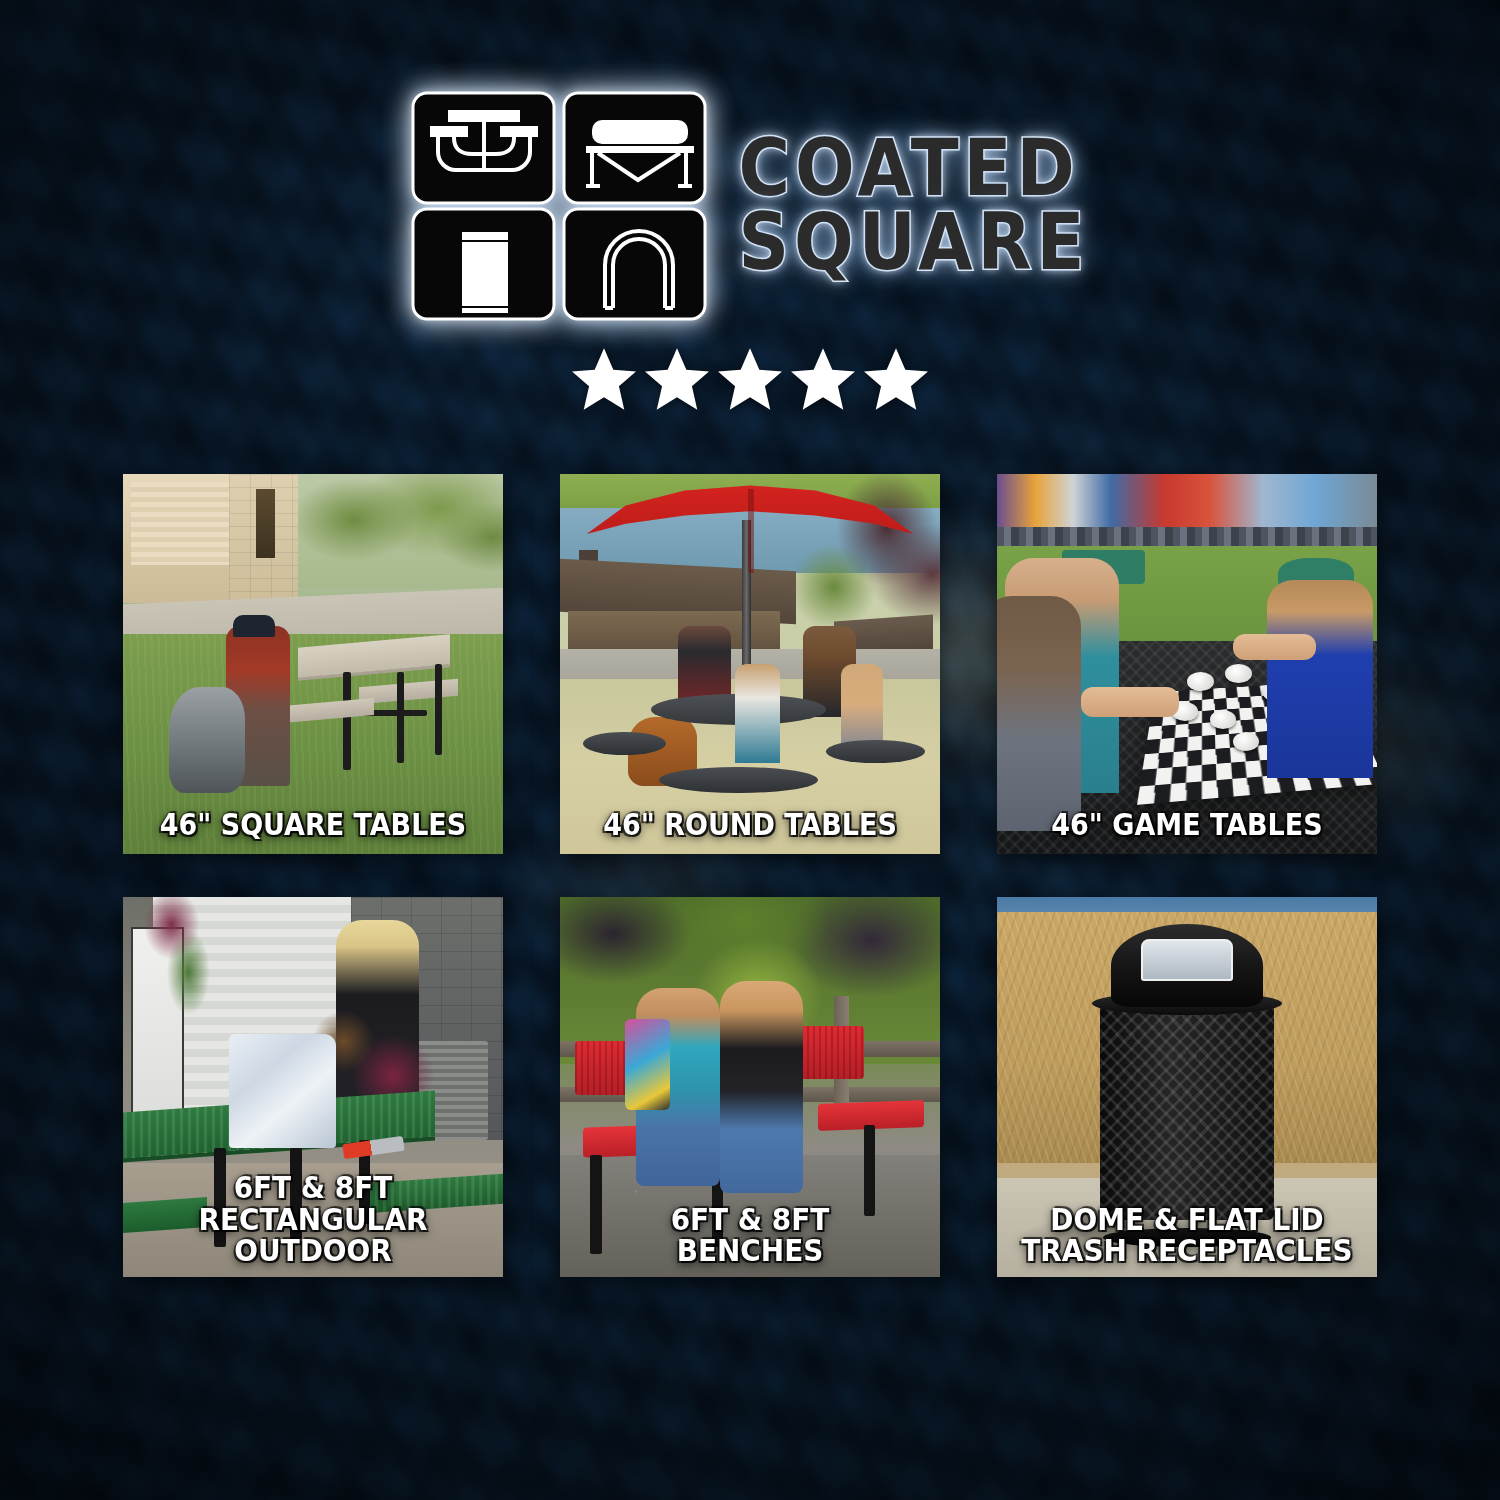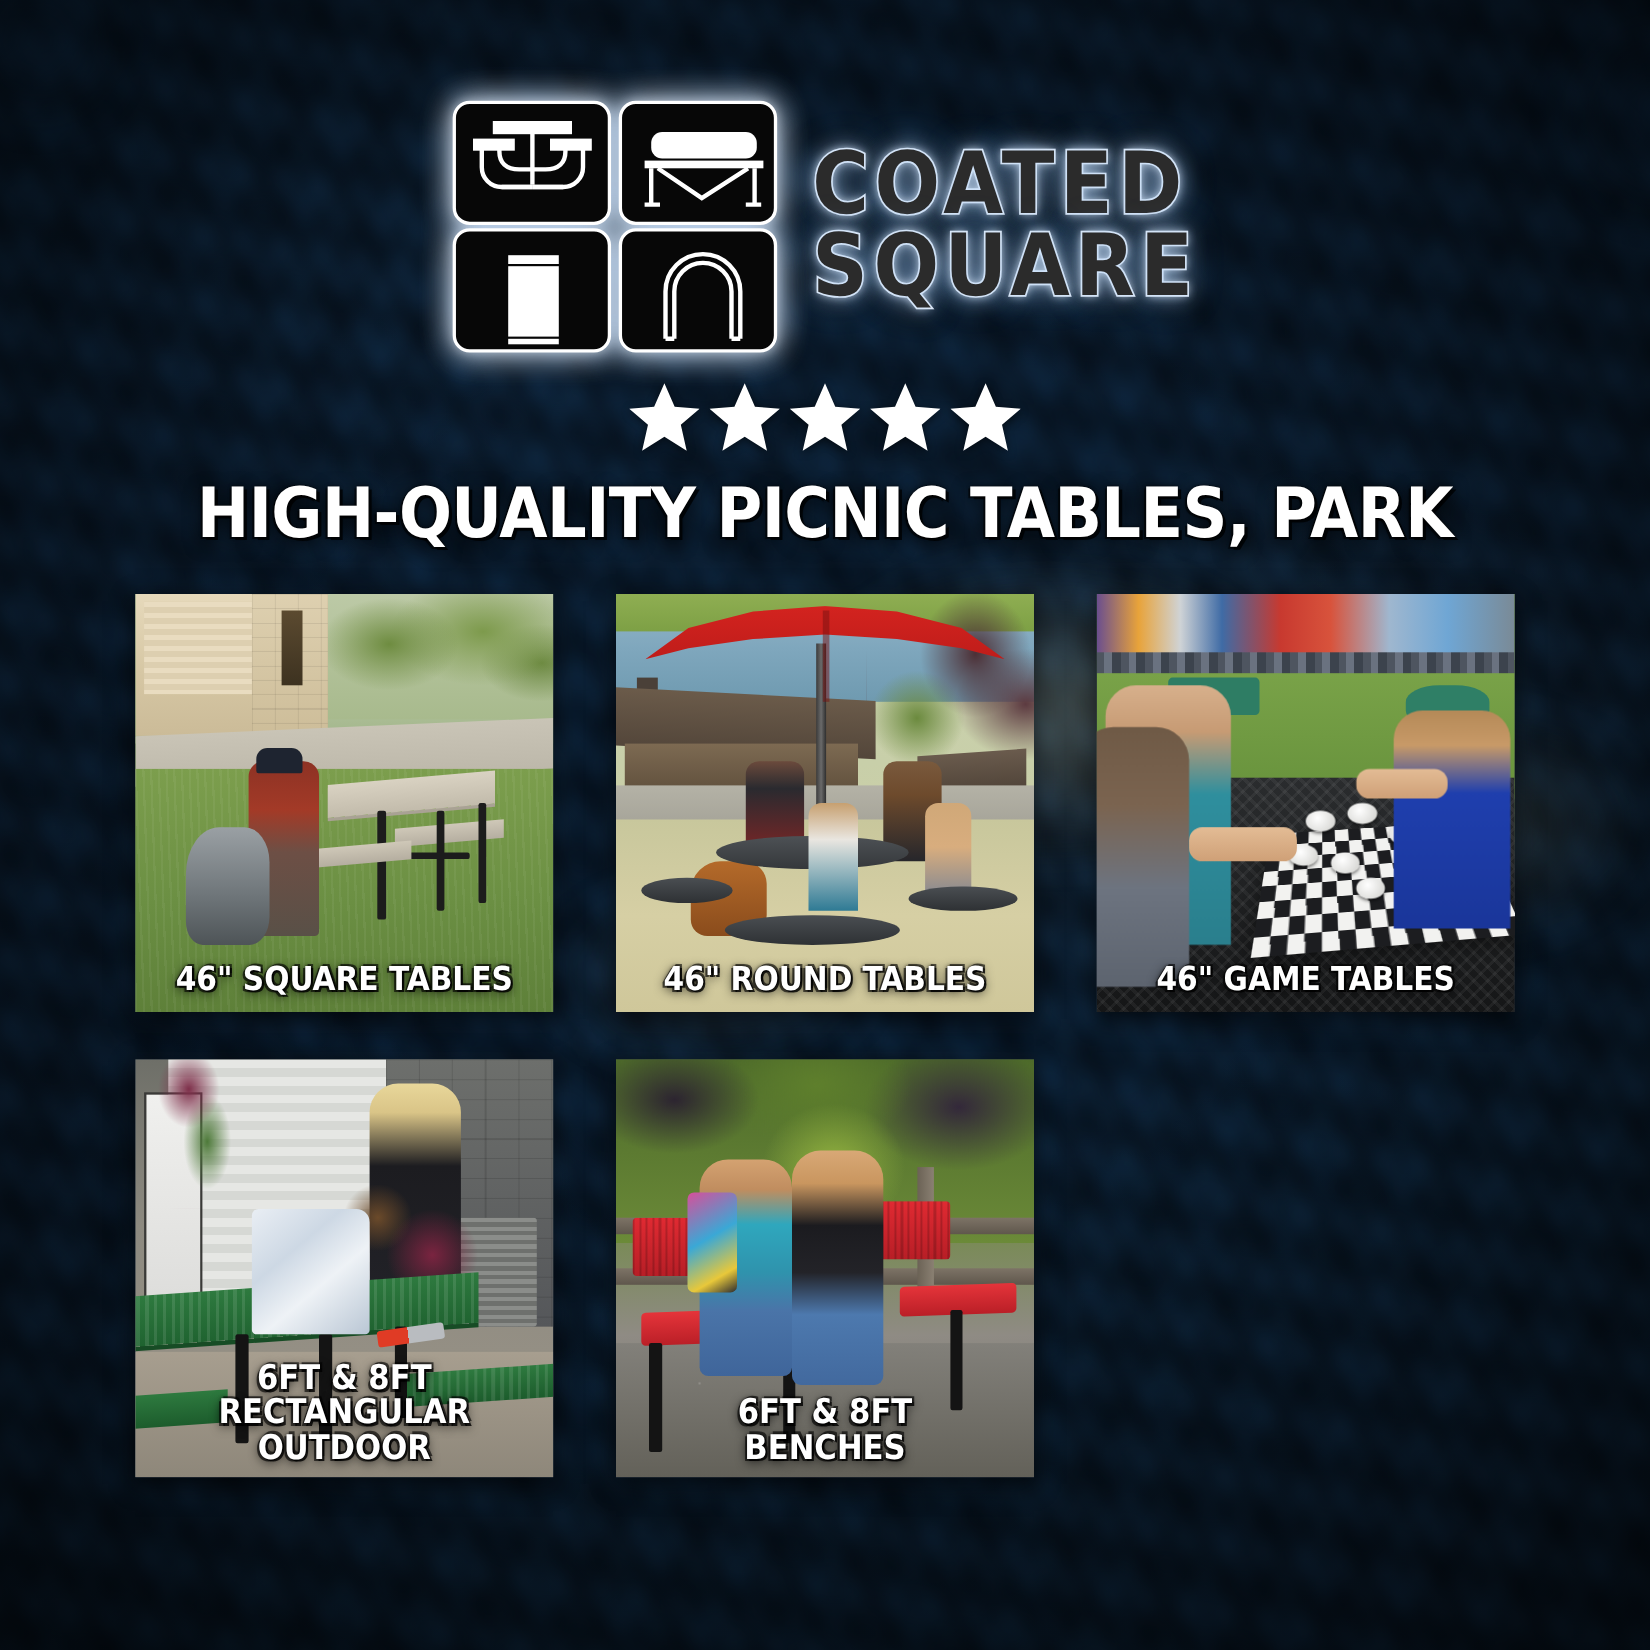--- a/index.html
+++ b/index.html
@@ -483,21 +483,20 @@
       </svg>
     <svg class="star" viewBox="0 0 24 23">
         <polygon points="12,0 15.5,8 24,8.7 17.6,14.2 19.6,23 12,18.3 4.4,23 6.4,14.2 0,8.7 8.5,8" fill="#ffffff"></polygon>
       </svg>
     <svg class="star" viewBox="0 0 24 23">
         <polygon points="12,0 15.5,8 24,8.7 17.6,14.2 19.6,23 12,18.3 4.4,23 6.4,14.2 0,8.7 8.5,8" fill="#ffffff"></polygon>
       </svg>
   </div>
 
   <div class="headline">
-    <span>HIGH-QUALITY PICNIC TABLES, PARK</span>
   </div>
 
   <div class="grid">
 
     <div class="tile">
       <div class="photo p1">
         <div class="sky"></div>
           <div class="tree"></div>
         <div class="house"></div>
           <div class="garagedoor"></div>
@@ -621,15 +620,32 @@
         <div class="boy1"></div>
           <div class="boy2"></div>
           <div class="pack"></div>
       </div>
       <div class="caption two-line">
         <span class="cl">6FT &amp; 8FT</span>
         <span class="cl">BENCHES</span>
       </div>
     </div>
 
+    <div class="tile">
+      <div class="photo p6">
+        <div class="sky6"></div>
+          <div class="grassbg"></div>
+          <div class="walk"></div>
+        <div class="shadow6"></div>
+        <div class="body6"></div>
+          <div class="rim6"></div>
+        <div class="dome6"></div>
+          <div class="dmouth"></div>
+        <div class="base6"></div>
+      </div>
+      <div class="caption two-line">
+        <span class="cl">DOME &amp; FLAT LID</span>
+        <span class="cl">TRASH RECEPTACLES</span>
+      </div>
+    </div>
 
   </div>
 </div>
 
 </body></html>

